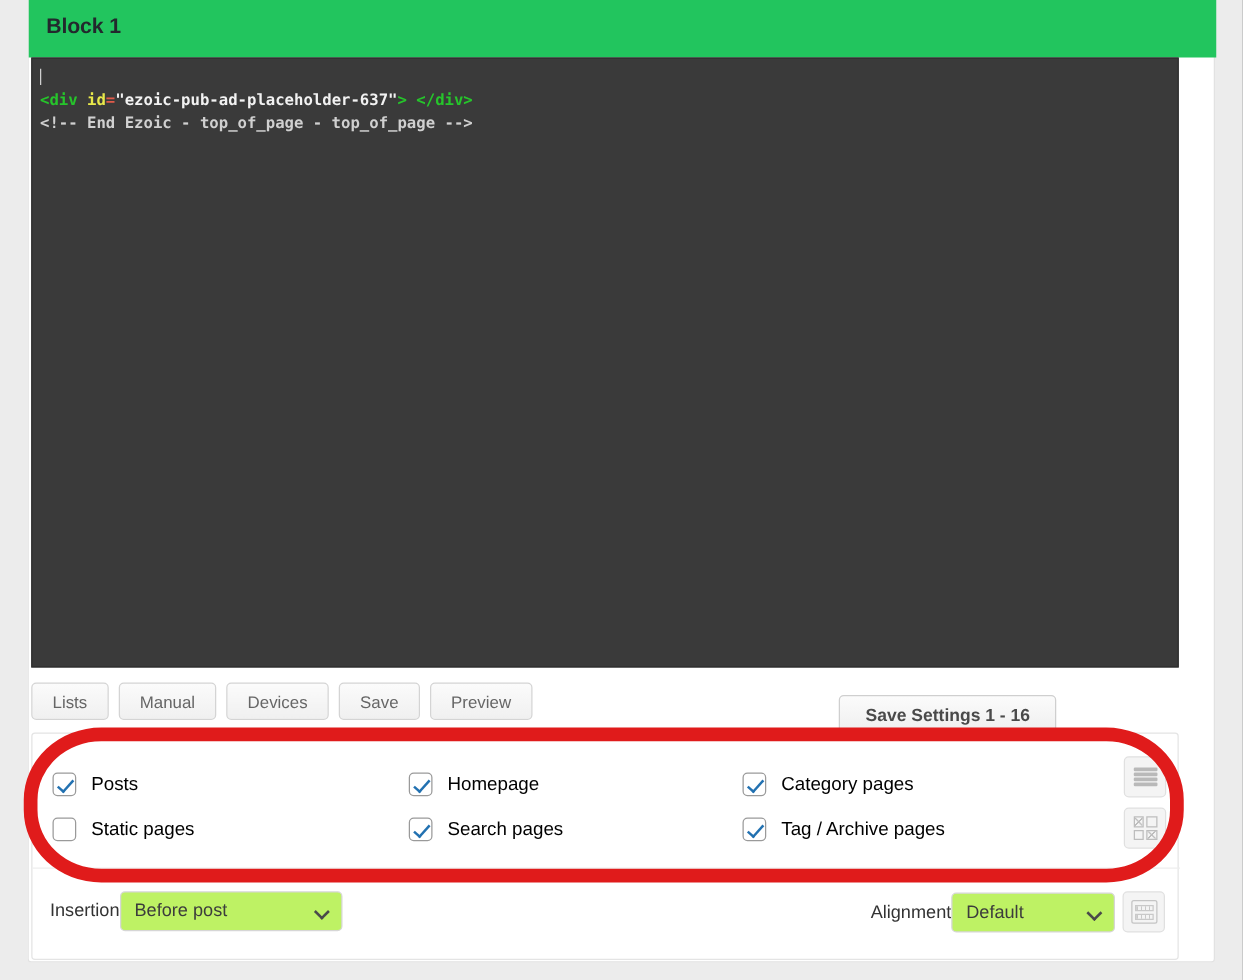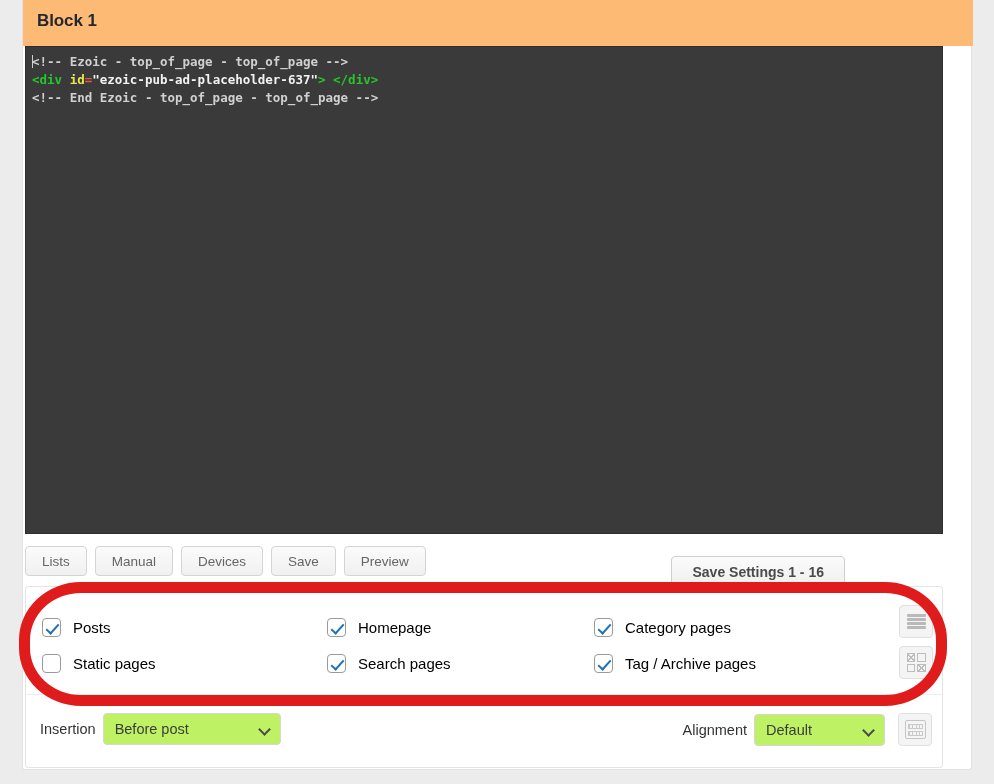--- a/index.html
+++ b/index.html
@@ -27,21 +27,21 @@
     border: 1px solid #e2e2e2;
     border-top: none;
     border-radius: 0 0 3px 3px;
   }
 
   
   .block-header {
     position: absolute;
     left: 0; top: 0;
     width: 950px; height: 46px;
-    background: #fdba74;
+    background: #22c55e;
   }
   .block-title {
     position: absolute;
     left: 14px; top: 11px;
     font-size: 17px;
     font-weight: bold;
     color: #23282d;
     letter-spacing: -0.1px;
   }
 
@@ -259,21 +259,20 @@
   
   .bottom-row {
     position: absolute;
     left: 0; top: 109px;
     width: 918px; height: 72px;
   }
   .field-group {
     position: absolute;
     display: flex;
     align-items: center;
-    gap: 7px;
   }
   .fg-left  { left: 14px; top: 17px; }
   .fg-right { right: 12px; top: 17px; }
   .field-label {
     font-size: 14.5px;
     color: #333;
   }
   .select-box {
     position: relative;
     height: 32px;
@@ -344,21 +343,21 @@
 <div id="root">
 
   <div class="panel-outer">
 
     <div class="block-header">
       <div class="block-title">Block 1</div>
 
     </div>
 
     <div class="code-editor">
-      <div class="code-line"><span class="caret"></span><span class="tok-comment">&lt;!-- Ezoic - top_of_page - top_of_page --&gt;</span></div>
+      <div class="code-line"><span class="caret"></span></div>
       <div class="code-line"><span class="tok-tag">&lt;div</span><span class="tok-attr"> id</span><span class="tok-eq">=</span><span class="tok-str">"ezoic-pub-ad-placeholder-637"</span><span class="tok-tag">&gt; &lt;/div&gt;</span></div>
       <div class="code-line"><span class="tok-comment">&lt;!-- End Ezoic - top_of_page - top_of_page --&gt;</span></div>
     </div>
 
     <div class="tab-row">
       <div class="tabs">
         <div class="tab-btn">Lists</div>
         <div class="tab-btn">Manual</div>
         <div class="tab-btn">Devices</div>
         <div class="tab-btn">Save</div>

